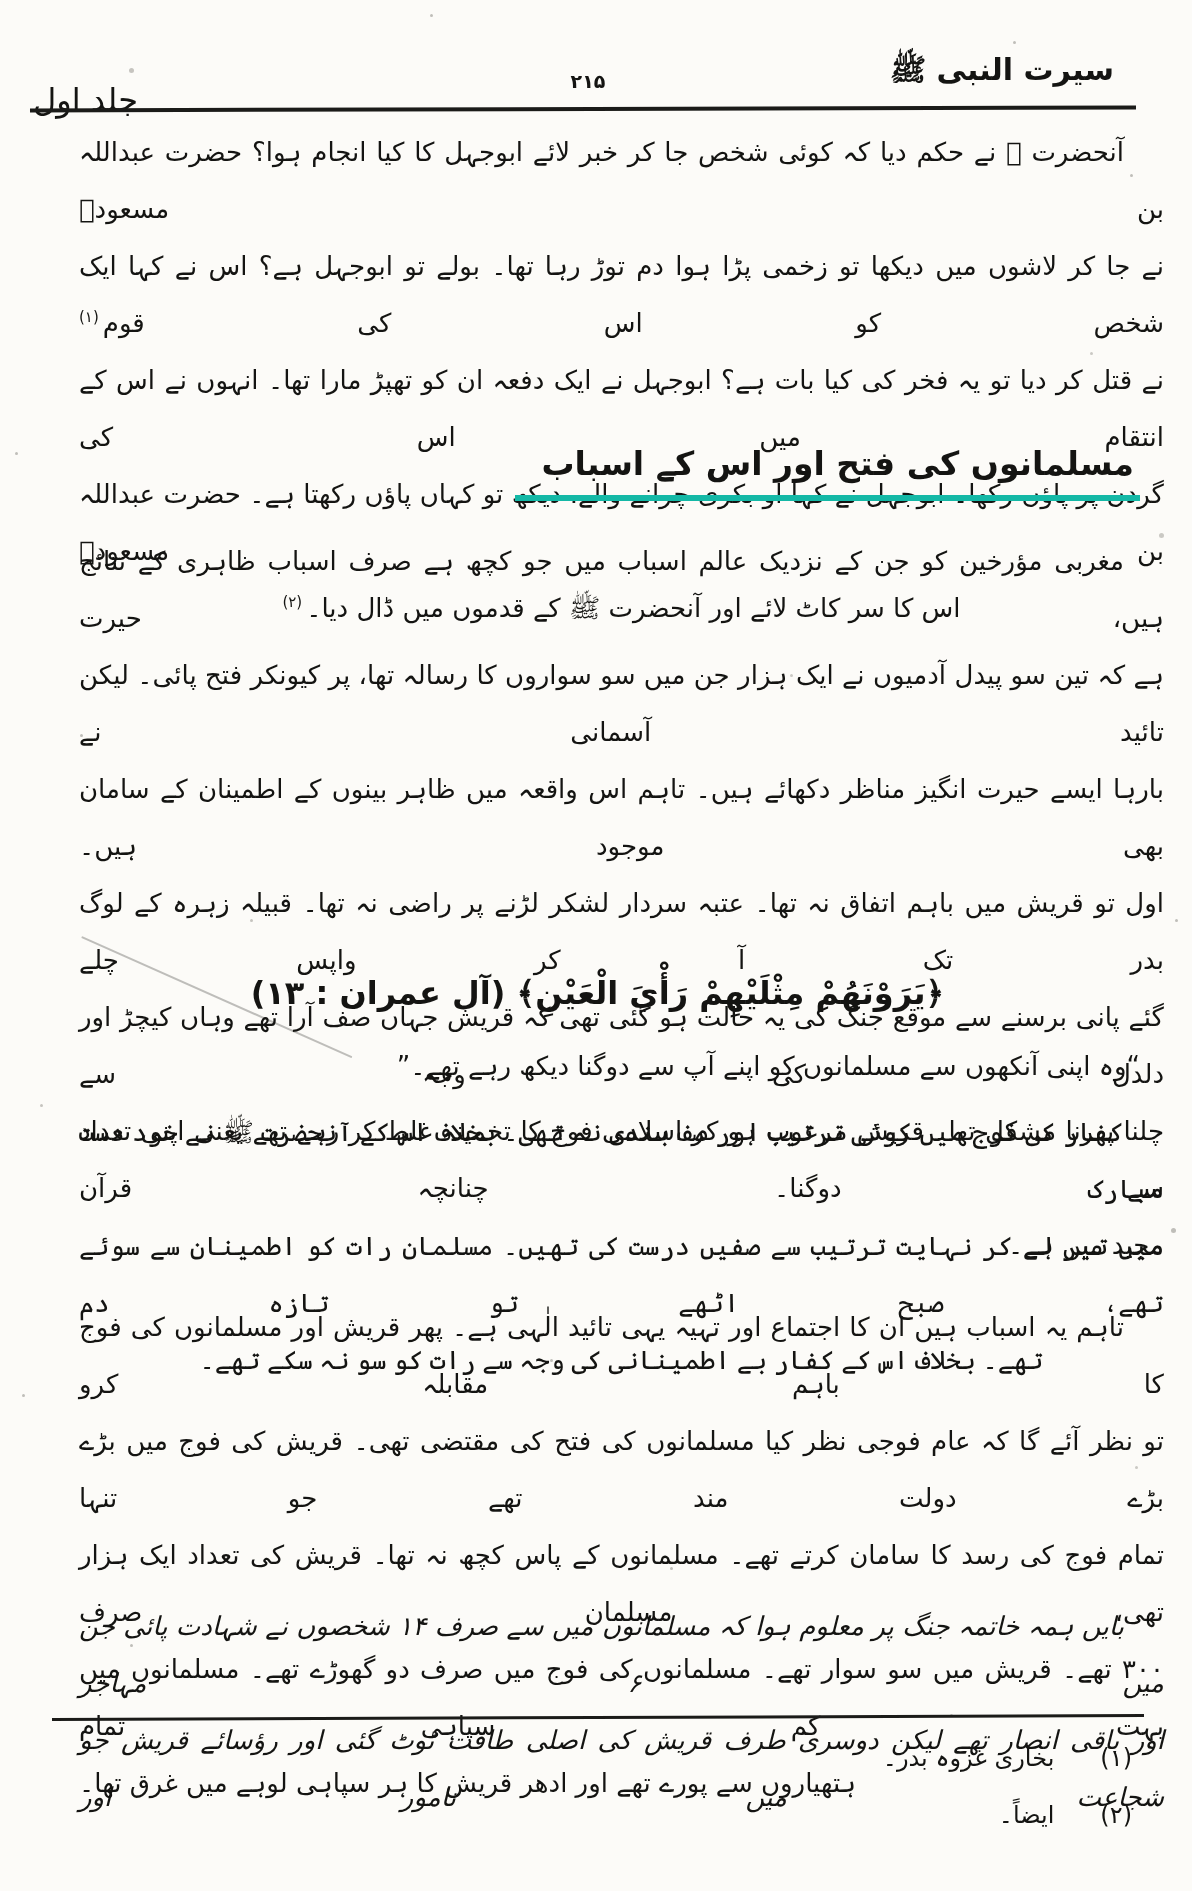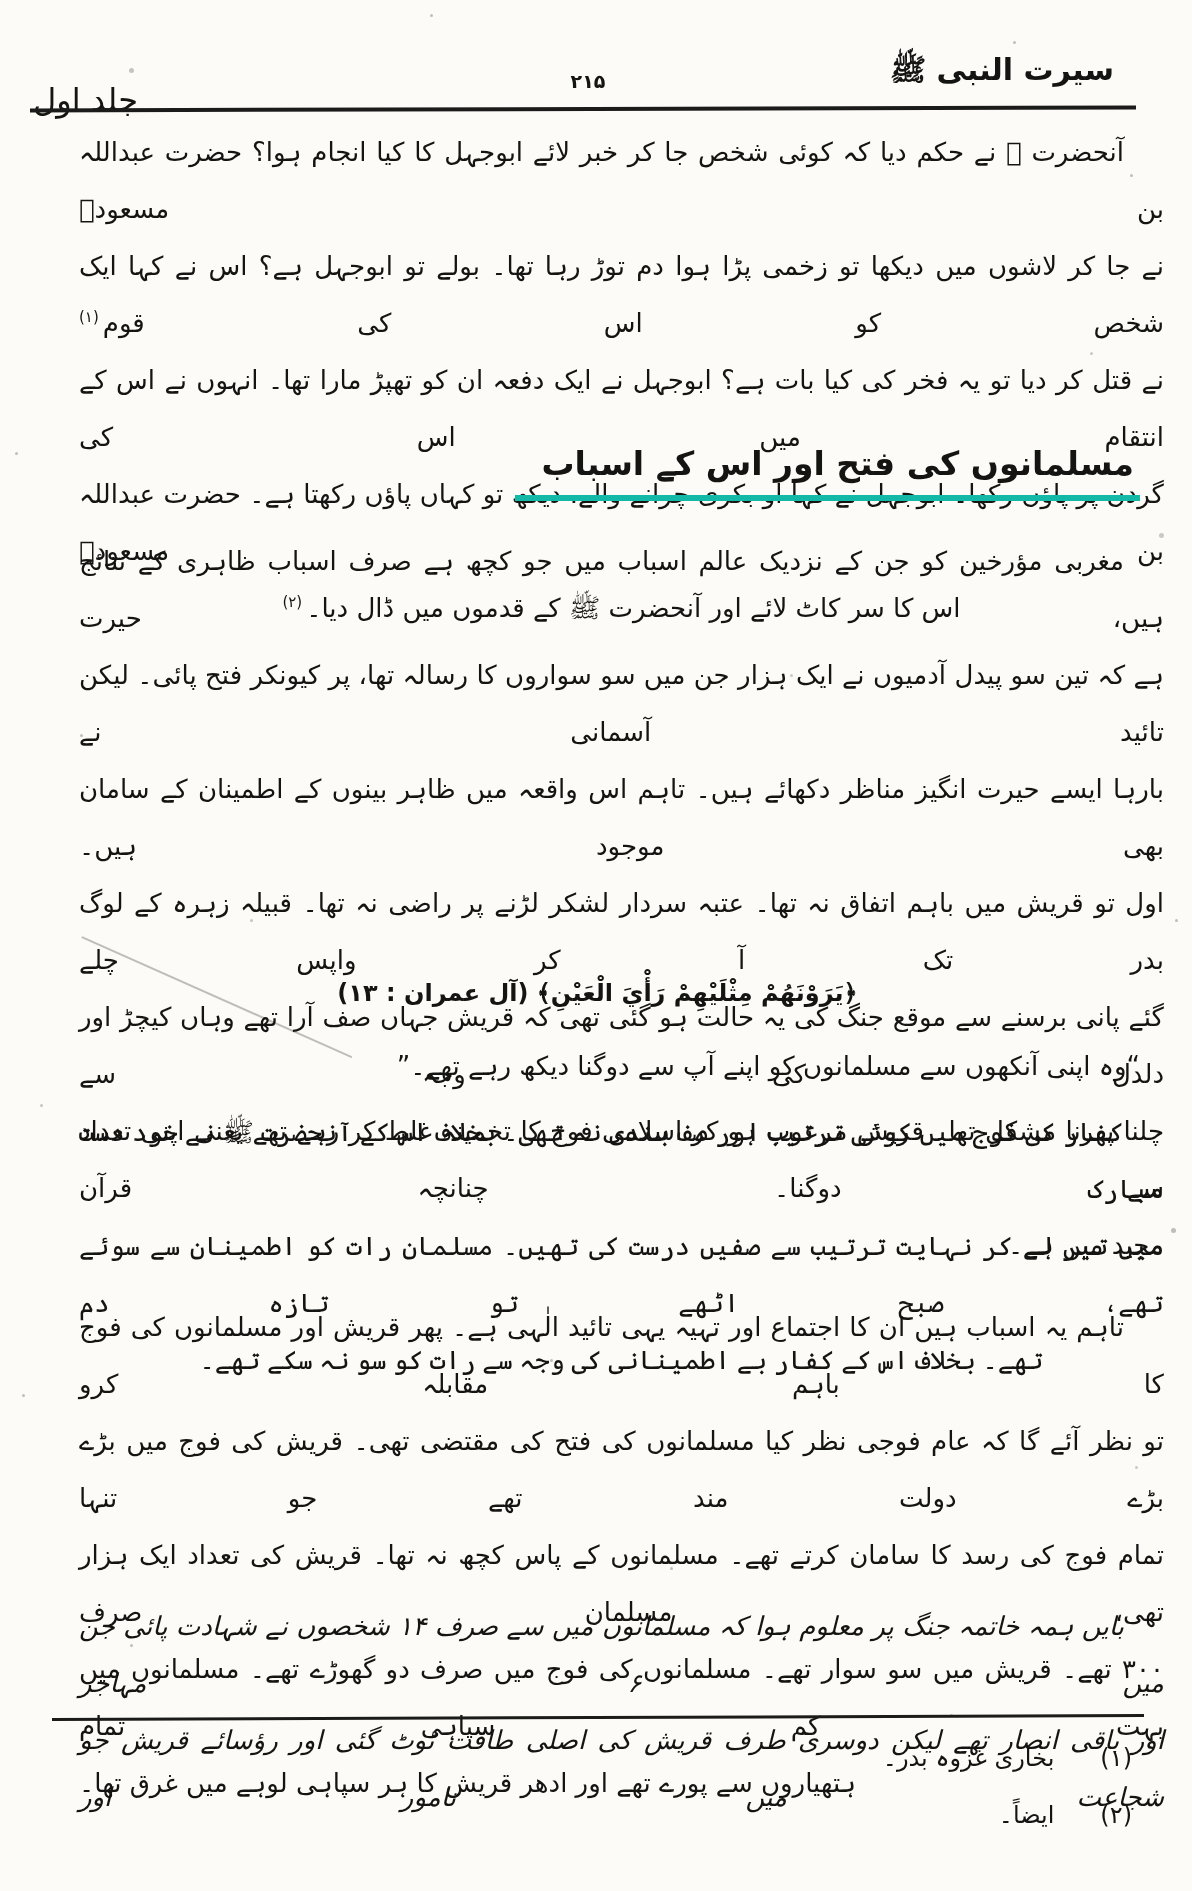--- a/index.html
+++ b/index.html
@@ -28,21 +28,21 @@
   sup.fn{font-size:15px;vertical-align:super;line-height:0;padding-right:4px;}
   
   .sec-heading{
     position:absolute;top:444px;right:52px;
     font-size:33px;font-weight:bold;
     border-bottom:6px solid #14b8a6;
     padding:0 6px 12px 26px;
   }
   
   .verse{position:absolute;top:962px;left:55px;width:1085px;text-align:center;
-         font-size:24px;font-weight:bold;line-height:62px;}
+         font-size:32px;font-weight:bold;line-height:62px;}
   .verse .ref{font-weight:bold;}
   .translation{position:absolute;top:1038px;left:55px;width:1085px;
                font-size:26px;line-height:57px;text-align:right;}
   
   .foot-rule{position:absolute;top:1716px;left:52px;width:1092px;height:3px;background:#1b1b19;transform:rotate(-0.2deg);}
   .footnotes{position:absolute;top:1744px;right:60px;font-size:24px;}
   .footnote-row{display:flex;gap:46px;align-items:baseline;height:57px;justify-content:flex-start;}
   
   .scratch{position:absolute;top:936px;left:82px;width:296px;height:2px;background:#8b8b87;
            opacity:.55;transform:rotate(24deg);transform-origin:left top;border-radius:2px;}

